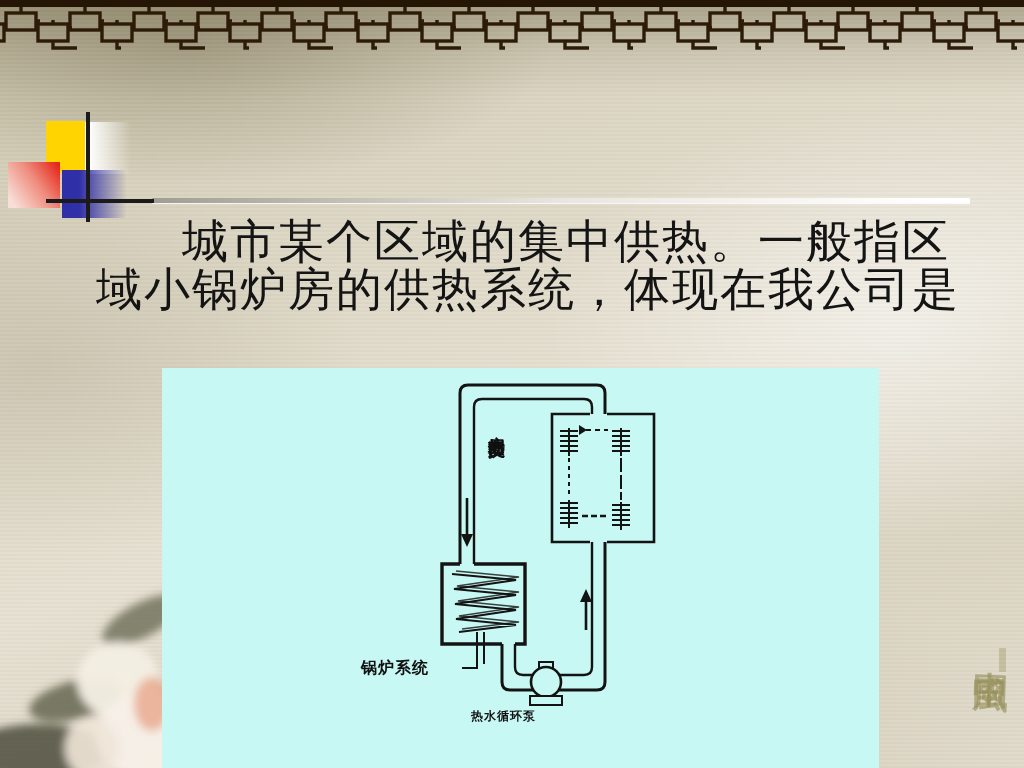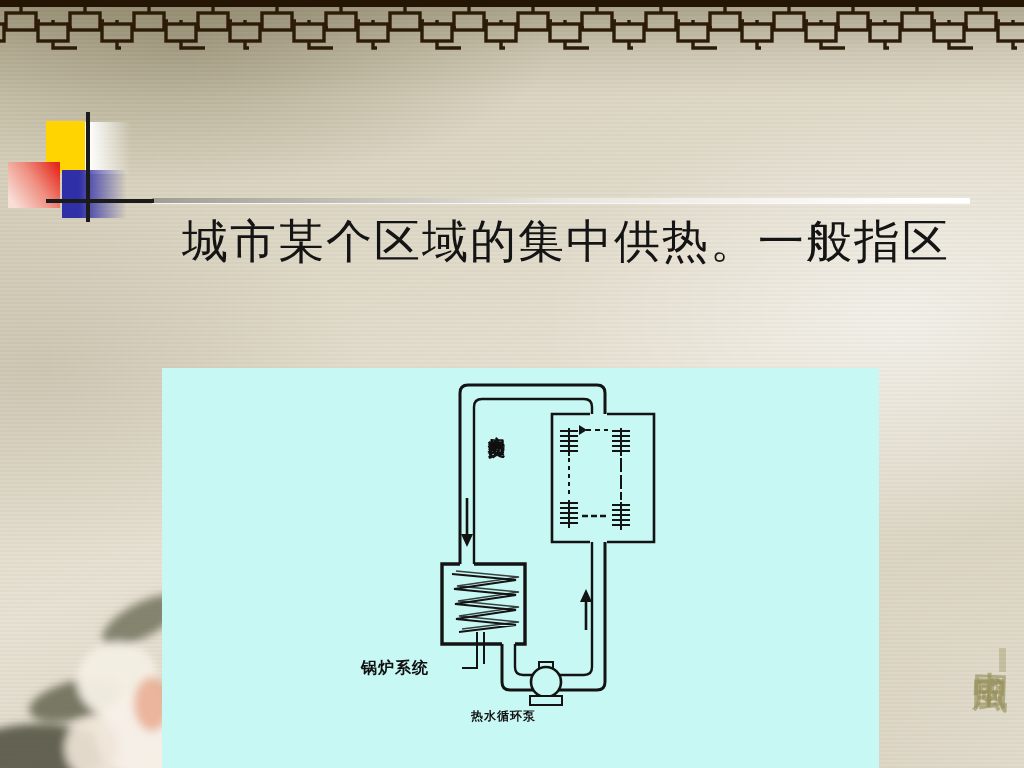--- a/index.html
+++ b/index.html
@@ -118,20 +118,21 @@
   <div class="sq white"></div>
   <div class="sq yellow"></div>
   <div class="sq red"></div>
   <div class="sq blue"></div>
   <div class="vline"></div>
   <div class="hline"></div>
   <div class="divider"></div>
 
   <div class="body">
     <div class="bline first">城市某个区域的集中供热。一般指区</div>
+    <div class="bline">域小锅炉房的供热系统，体现在我公司是</div>
   </div>
 
   <div class="diagram">
     <svg width="685" height="365" viewBox="0 0 685 365">
       <g stroke="#131313" fill="none">
 
         <path stroke-width="3" d="M266,196 V25 Q266,17 274,17 H403 Q411,17 411,25 V46"></path>
         <path stroke-width="2.4" d="M280,196 V39 Q280,31 288,31 H390 Q398,31 398,39 V46"></path>
 
         <path stroke-width="2.6" d="M396,46 H358 V174 H396 M413,46 H460 V174 H413"></path>

